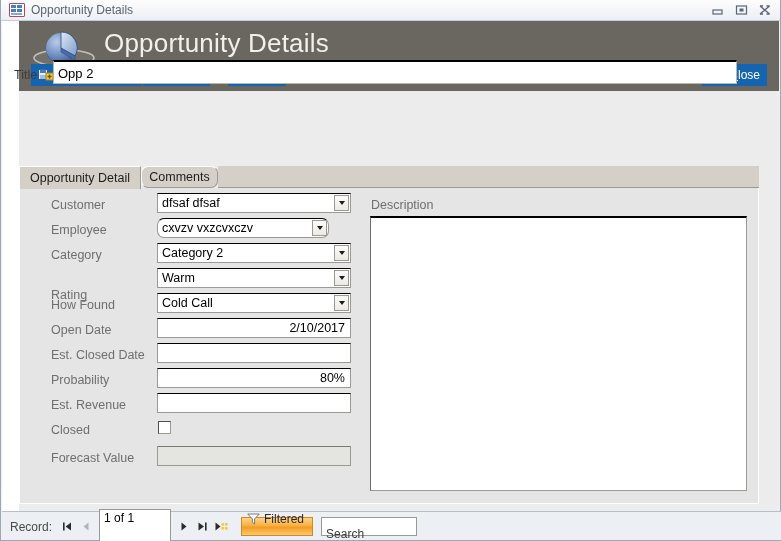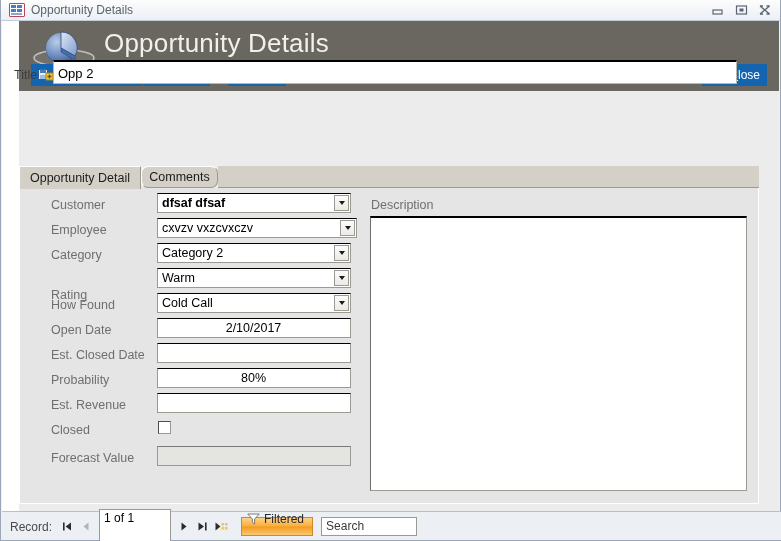--- a/index.html
+++ b/index.html
@@ -221,21 +221,21 @@
     background: #ffffff;
     border: 1px solid #9a9a93;
     border-top: 1px solid #000000;
     font-size: 12.5px;
     color: #000000;
     padding: 1px 3px 0 4px;
     line-height: 17px;
     overflow: hidden;
     white-space: nowrap;
   }
-  .fctl.right { text-align: center; padding-right: 5px; }
+  .fctl.right { text-align: right; padding-right: 5px; }
   .fctl.disabled {
     background: #e4e4e0;
     border: 1px solid #9a9a93;
     border-top: 1px solid #7a7a74;
     color: #333333;
   }
   .combo {
     position: absolute;
     height: 20px;
     background: #ffffff;
@@ -345,21 +345,21 @@
     color: #2a2a2a;
     cursor: default;
   }
   #nav-search {
     margin-left: 8px;
     width: 96px; height: 19px;
     background: #ffffff;
     border: 1px solid #9a9a93;
     font-size: 12px;
     color: #3a3a3a;
-    padding: 0 4px;
+    padding: 8px 4px;
     line-height: 17px;
   }
 </style>
 </head>
 <body>
 
 <div id="window">
 
   <div id="titlebar">
     <div id="tb-icon">
@@ -472,29 +472,29 @@
           <span>Comments</span>
         </div>
         <div class="tab active" id="tab-0">
           <span>Opportunity Detail</span>
         </div>
       </div>
 
       <div id="tabpage">
 
         <div class="flabel" style="left:31px; top:10px;">Customer</div>
-        <div class="combo" style="left:137px; top:5px; width:194px;font-weight:bold;">
+        <div class="combo" style="left:137px; top:5px; width:194px;">
           <div class="txt">dfsaf dfsaf</div>
           <div class="arrow">
               <i></i>
             </div>
         </div>
 
         <div class="flabel" style="left:31px; top:35px;">Employee</div>
-        <div class="combo" style="left:137px; top:30px; width:200px;">
+        <div class="combo" style="left:137px; top:30px; width:172px;border-radius:7px;">
           <div class="txt">cxvzv vxzcvxczv</div>
           <div class="arrow">
               <i></i>
             </div>
         </div>
 
         <div class="flabel" style="left:31px; top:60px;">Category</div>
         <div class="combo" style="left:137px; top:55px; width:194px;">
           <div class="txt">Category 2</div>
           <div class="arrow">

